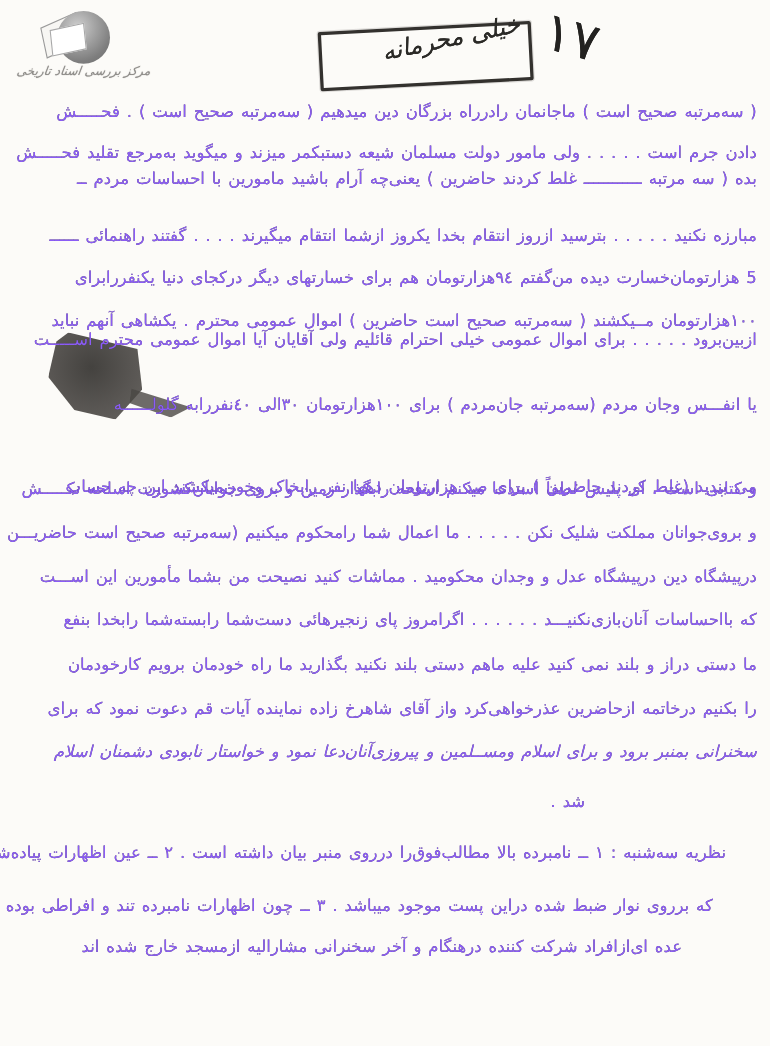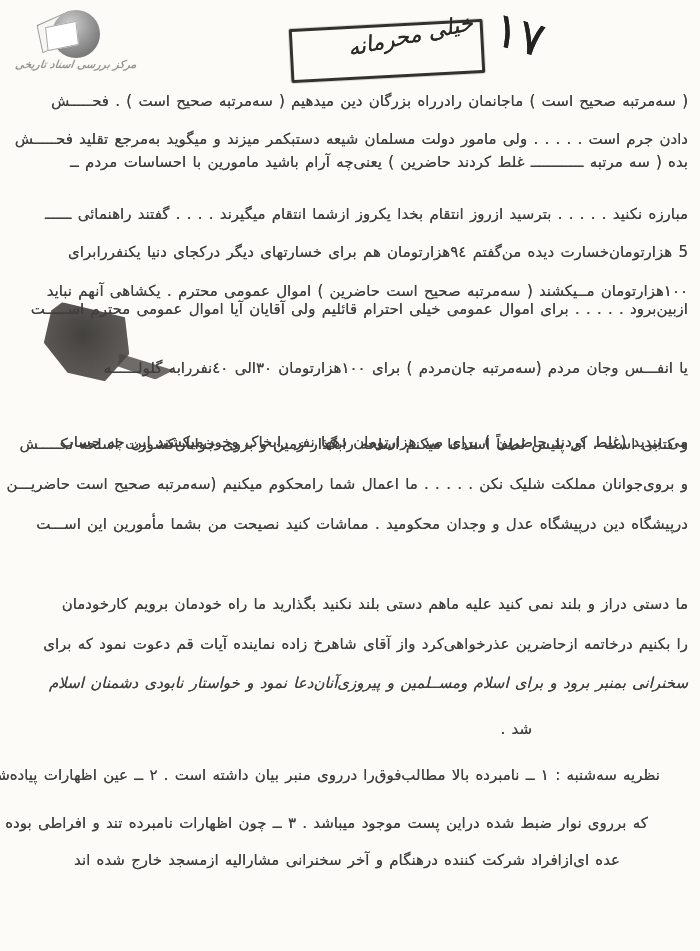--- a/index.html
+++ b/index.html
@@ -55,21 +55,21 @@
   }
   .smudge-tail{
     position:absolute;left:118px;top:352px;width:56px;height:26px;
     background:#4a4744;clip-path:polygon(0% 20%, 100% 55%, 70% 100%, 0% 70%);
     opacity:.8;transform:rotate(8deg);
   }
   
   .body-text{position:absolute;inset:0;}
   .line{
     position:absolute;right:12px;direction:rtl;white-space:nowrap;
-    font-size:15px;letter-spacing:.2px;word-spacing:1.5px;color:#404040;
+    font-size:15px;letter-spacing:.2px;word-spacing:1.5px;color:#8b5cf6;
     text-shadow:0 0 .5px rgba(54,52,47,.85);
   }
 </style>
 </head>
 <body>
 
 <div class="page">
 
   <div class="logo">
     <div class="page1"></div>
@@ -93,20 +93,21 @@
       <div class="line" style="top: 153px;">بده ( سه مرتبه ــــــــــــ غلط کردند حاضرین ) یعنی‌چه آرام باشید مامورین با احساسات مردم ــ</div>
       <div class="line" style="top: 205px;">مبارزه نکنید . . . . . بترسید ازروز انتقام بخدا یکروز ازشما انتقام میگیرند . . . . گفتند راهنمائی ــــــ</div>
       <div class="line" style="top: 243px;">5 هزارتومان‌خسارت دیده من‌گفتم ٩٤هزارتومان هم برای خسارتهای دیگر درکجای دنیا یکنفررابرای</div>
       <div class="line" style="top: 282px;">١٠٠هزارتومان مــیکشند ( سه‌مرتبه صحیح است حاضرین ) اموال عمومی محترم . یکشاهی آنهم نباید</div>
       <div class="line" style="top: 300px;">ازبین‌برود . . . . . برای اموال عمومی خیلی احترام قائلیم ولی آقایان آیا اموال عمومی محترم اســـــت</div>
       <div class="line" style="top: 359px;">یا انفـــس وجان مردم (سه‌مرتبه جان‌مردم ) برای ١٠٠هزارتومان ٣٠الی ٤٠نفررابه گلولــــــه</div>
       <div class="line" style="top: 397px; margin-top: 36px;">می بندید (غلط کردند حاضرین ) برای صد هزارتومان دهها نفر رابخاک وخون‌میکشند این چه حساب</div>
       <div class="line" style="top: 435px;">و کتابی است . ای پلیس لطفاً استدعا میکنم اسلحه رابگذار زمین و بروی جوانان‌کشورت اسلحه نکـــــش</div>
       <div class="line" style="top: 475px;">و بروی‌جوانان مملکت شلیک نکن . . . . . ما اعمال شما رامحکوم میکنیم (سه‌مرتبه صحیح است حاضریـــن )</div>
       <div class="line" style="top: 515px;">درپیشگاه دین درپیشگاه عدل و وجدان محکومید . مماشات کنید نصیحت من بشما مأمورین این اســـت</div>
+      <div class="line" style="top: 554px;">که بااحساسات آنان‌بازی‌نکنیـــد . . . . . . اگرامروز پای زنجیرهائی دست‌شما رابسته‌شما رابخدا بنفع</div>
       <div class="line" style="top: 595px;">ما دستی دراز و بلند نمی کنید علیه ماهم دستی بلند نکنید بگذارید ما راه خودمان برویم کارخودمان</div>
       <div class="line" style="top: 635px;">را بکنیم درخاتمه ازحاضرین عذرخواهی‌کرد واز آقای شاهرخ زاده نماینده آیات قم دعوت نمود که برای</div>
       <div class="line" style="top: 674px; font-style: italic;">سخنرانی بمنبر برود و برای اسلام ومســلمین و پیروزی‌آنان‌دعا نمود و خواستار نابودی دشمنان اسلام</div>
       <div class="line" style="top: 720px; right: 168px;">شد .</div>
       <div class="line" style="top: 766px; right: 40px;">نظریه سه‌شنبه : ١ ــ نامبرده بالا مطالب‌فوق‌را درروی منبر بیان داشته است . ٢ ــ عین اظهارات پیاده‌شده</div>
       <div class="line" style="top: 814px; right: 52px;">که برروی نوار ضبط شده دراین پست موجود میباشد . ٣ ــ چون اظهارات نامبرده تند و افراطی بوده</div>
       <div class="line" style="top: 851px; right: 80px;">عده ای‌ازافراد شرکت کننده درهنگام و آخر سخنرانی مشارالیه ازمسجد خارج شده اند</div>
     </div>
 
 </div>

